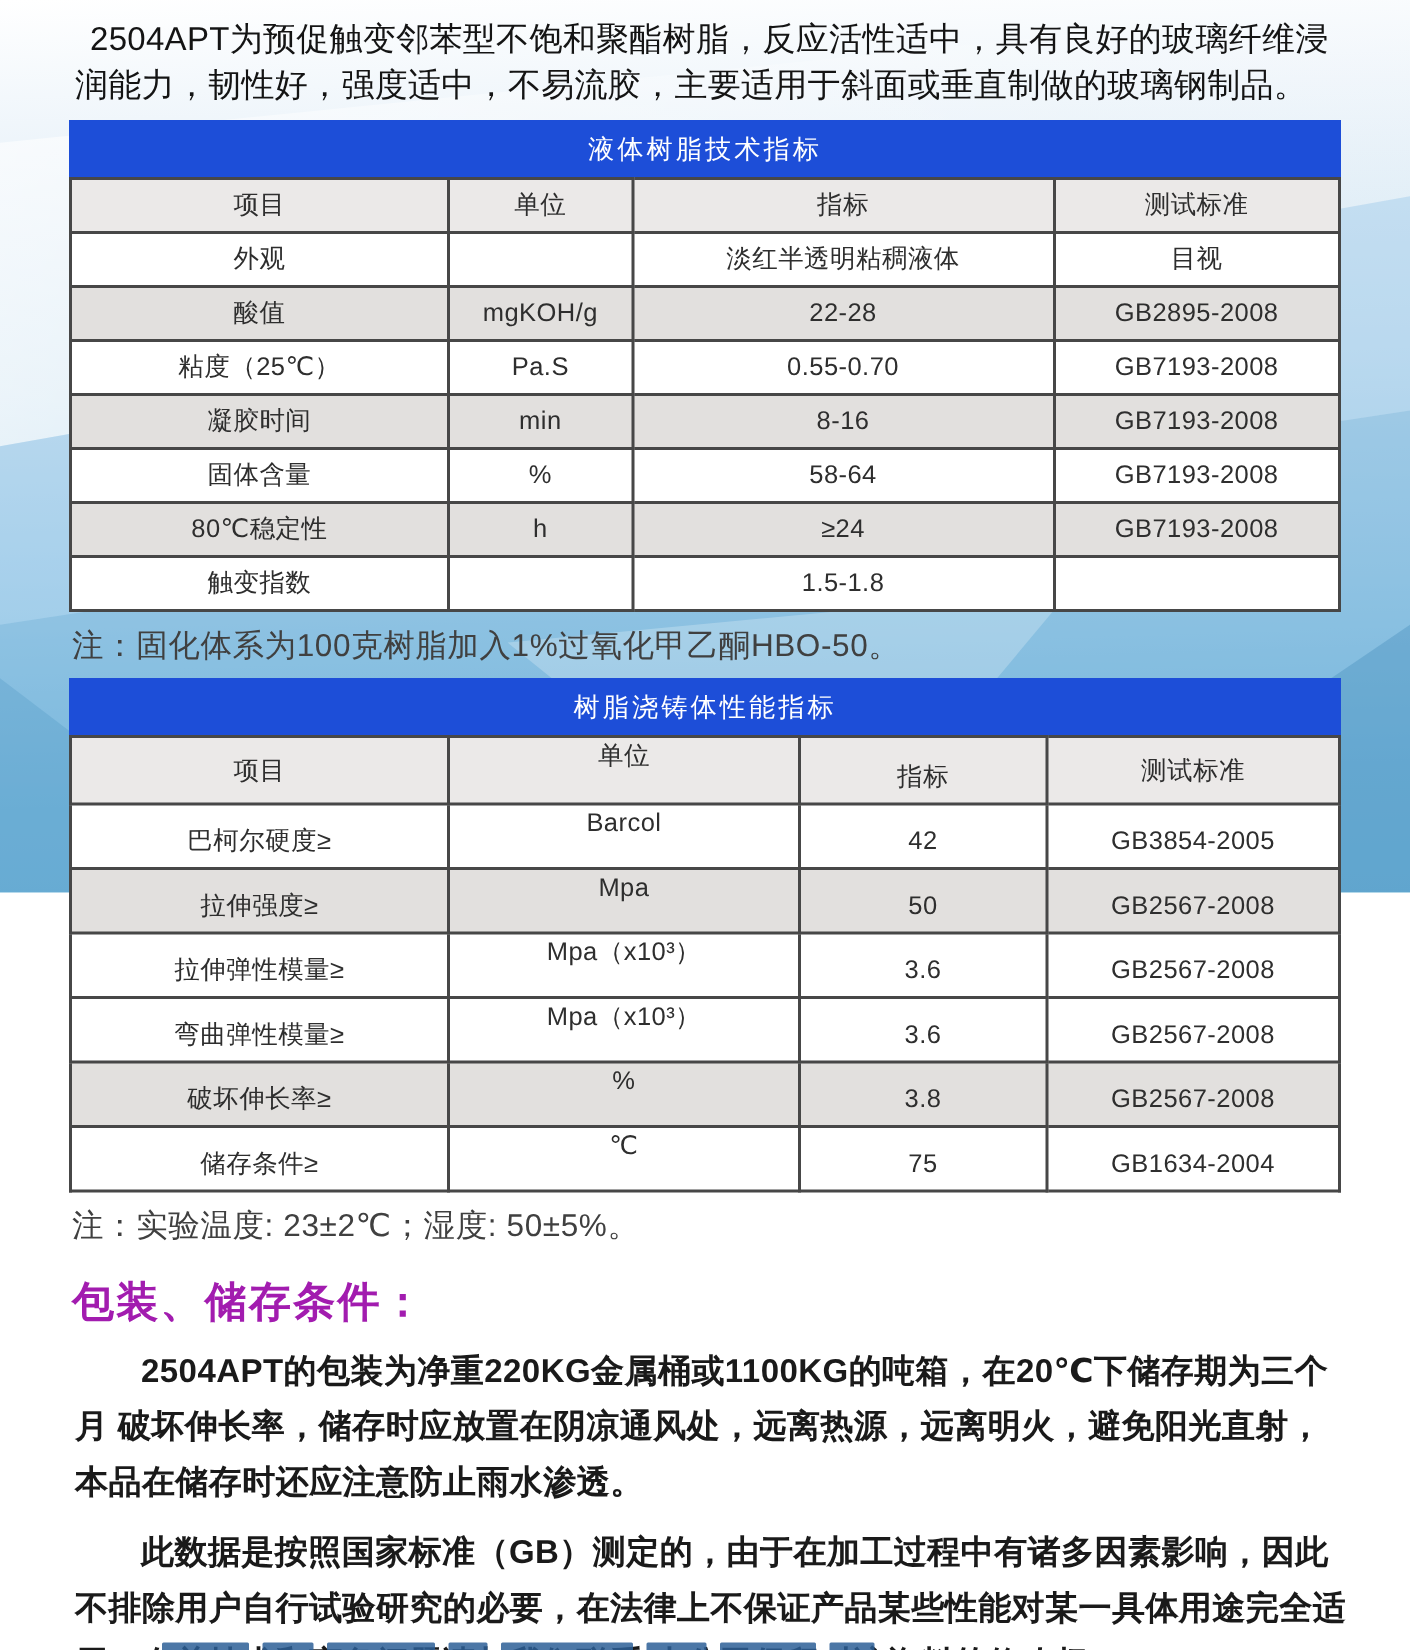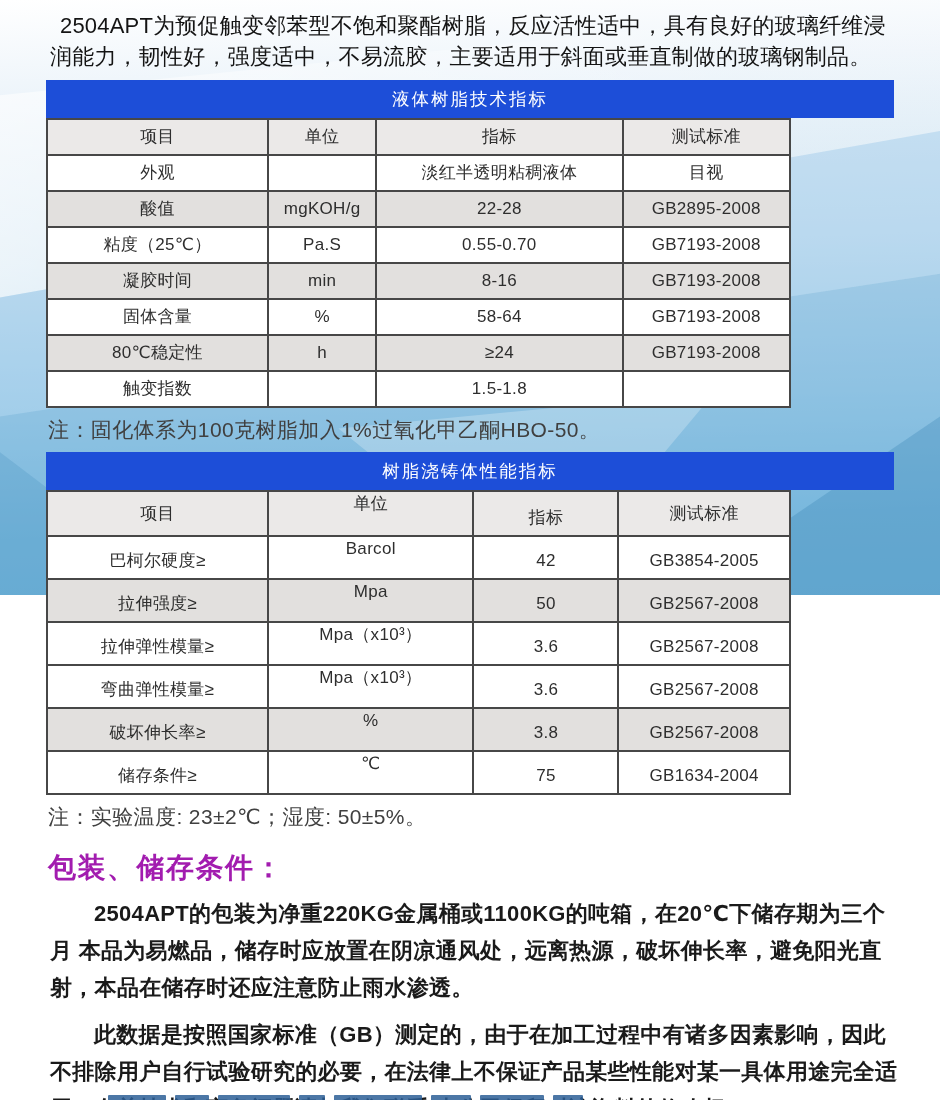--- a/index.html
+++ b/index.html
@@ -38,21 +38,21 @@
   }
 
   .tbl-wrap { width:848px; margin-left:46px; }
   .mt-t1 { margin-top:8px; }
   .mt-t2 { margin-top:8px; }
   .tbl-title {
     height:38px; background:#1d4ed8; color:#ffffff;
     display:flex; align-items:center; justify-content:center;
     font-size:17.5px; font-weight:500; letter-spacing:2px;
   }
-  table { border-collapse:collapse; width:745px; table-layout:fixed;
+  table { border-collapse:collapse; width:848px; table-layout:fixed;
           border:2px solid #333333; border-top:none; }
   td {
     border:2px solid #474747; text-align:center; vertical-align:middle;
     font-size:17px; color:#2e2e2e; height:34px; padding:0 4px;
     font-weight:500; letter-spacing:0.3px; background:#ffffff; line-height:1.15;
   }
   tr.hdr-row td { background:#ebe9e8; }
   tr.alt td     { background:#e2e0de; }
 
   .t1 .c0 { width:30.0%; } .t1 .c1 { width:14.0%; } .t1 .c2 { width:33.6%; } .t1 .c3 { width:22.4%; }
@@ -201,21 +201,21 @@
               <td class="c3">GB1634-2004</td>
             </tr>
           </tbody>
       </table>
     </div>
 
     <p class="note">注：实验温度: 23±2℃；湿度: 50±5%。</p>
 
     <h2 class="storage-heading">包装、储存条件：</h2>
 
-    <p class="body-para">2504APT的包装为净重220KG金属桶或1100KG的吨箱，在20℃下储存期为三个月 本品为易燃品，储存时应放置在阴凉通风处，远离热源，破坏伸长率，避免阳光直射，本品在储存时还应注意防止雨水渗透。</p>
+    <p class="body-para">2504APT的包装为净重220KG金属桶或1100KG的吨箱，在20℃下储存期为三个月 破坏伸长率，储存时应放置在阴凉通风处，远离热源，远离明火，避免阳光直射，本品在储存时还应注意防止雨水渗透。</p>
     <p class="body-para">此数据是按照国家标准（GB）测定的，由于在加工过程中有诸多因素影响，因此不排除用户自行试验研究的必要，在法律上不保证产品某些性能对某一具体用途完全适用。有关技术和商务问题请与我们联系,本公司保留对该资料的修改权。</p>
 
   </div>
 
   <div class="cutoff">
     <span style="width:58px"></span>
     <span style="width:34px"></span>
     <span style="width:72px"></span>
     <span style="width:26px"></span>
     <span style="width:88px"></span>

